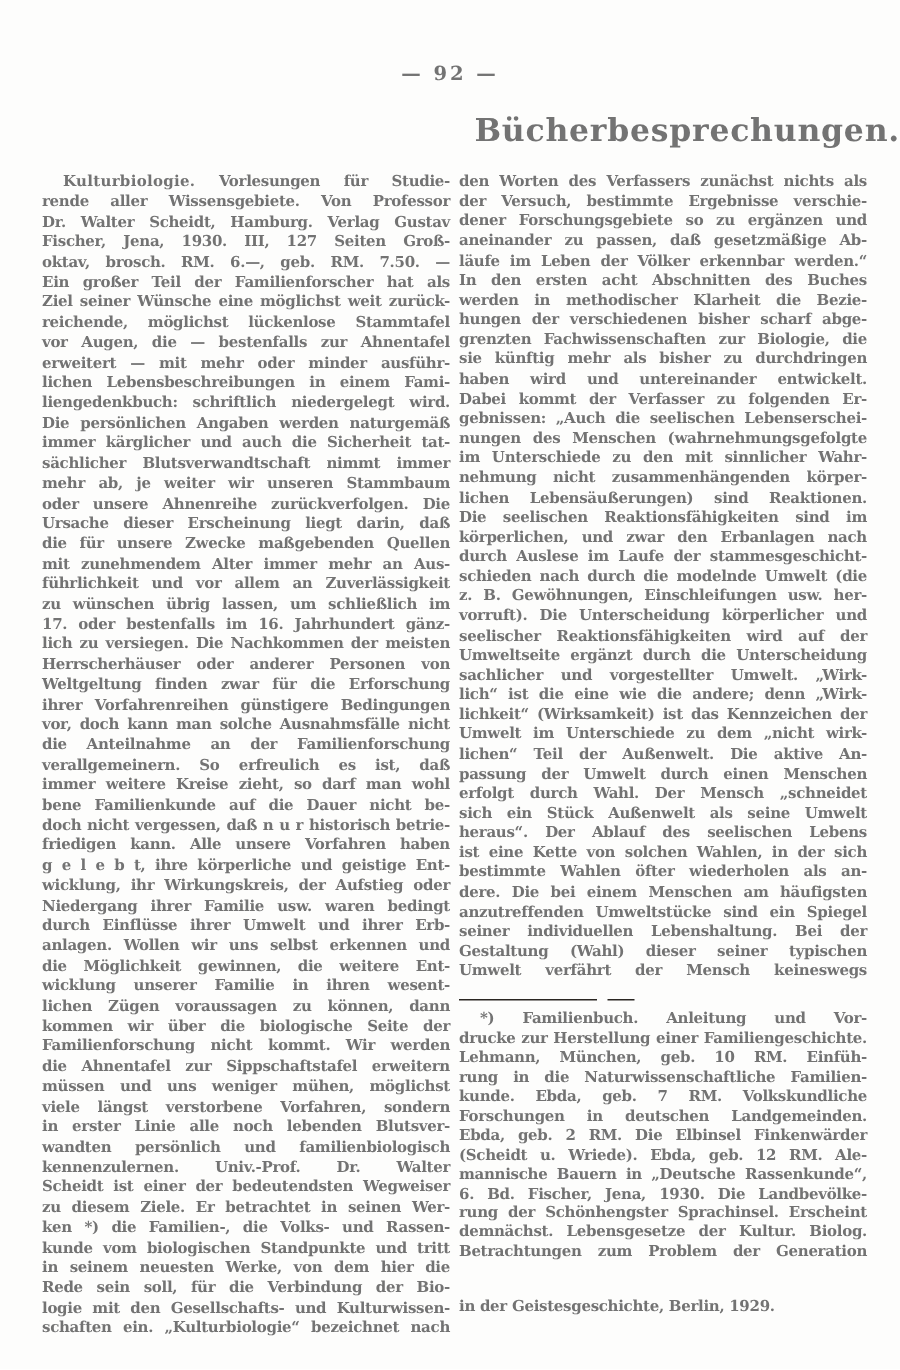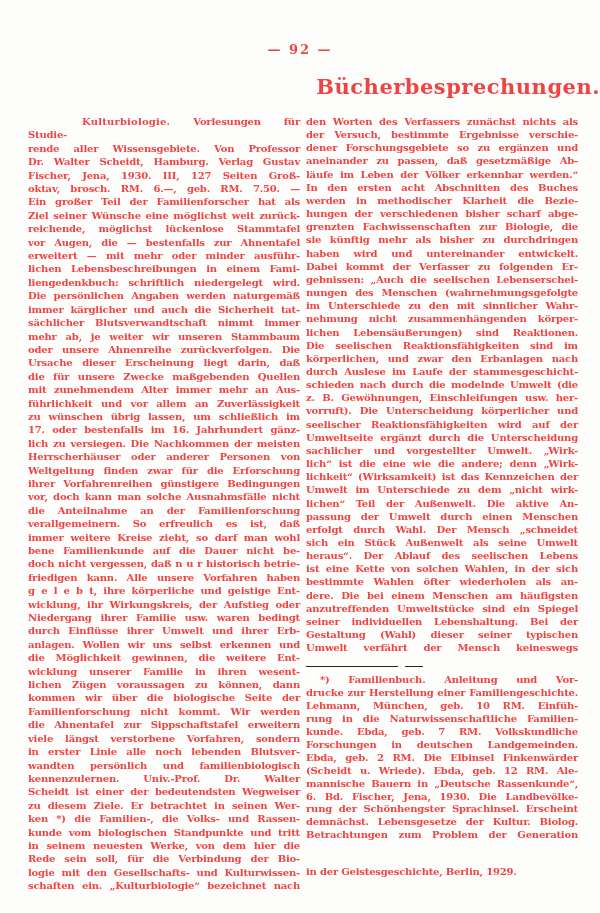--- a/index.html
+++ b/index.html
@@ -6,21 +6,21 @@
     margin: 0;
     padding: 0;
     background: #ffffff;
   }
   .page {
     position: relative;
     width: 600px;
     height: 913px;
     background: #fdfdfc;
     font-family: "DejaVu Serif", "Liberation Serif", serif;
-    color: #ef4444;
+    color: #737373;
     overflow: hidden;
   }
   .pagenum {
     position: absolute;
     top: 42px;
     left: 0;
     width: 100%;
     text-align: center;
     font-size: 13px;
     font-weight: bold;
@@ -55,21 +55,20 @@
   .tline.nojust { text-align-last: left; margin-top: 24px; }
   .tline.indent { text-indent: 14px; }
   .firstline {
     text-align: justify;
     text-align-last: justify;
     text-indent: 14px;
   }
   .lead {
     font-weight: bold;
     letter-spacing: 0.2px;
-    margin-left: 40px;
   }
   .fnsep {
     margin: 11px 0 7px 0;
     height: 2px;
     display: flex;
     align-items: center;
     gap: 7px;
   }
   .fnsep .bar-long  { width: 92px; height: 1.8px; background: #2a2622; }
   .fnsep .bar-short { width: 18px; height: 1.8px; background: #2a2622; }
@@ -127,20 +126,21 @@
         <div class="tline">wicklung, ihr Wirkungskreis, der Aufstieg oder</div>
         <div class="tline">Niedergang ihrer Familie usw. waren bedingt</div>
         <div class="tline">durch Einflüsse ihrer Umwelt und ihrer Erb-</div>
         <div class="tline">anlagen. Wollen wir uns selbst erkennen und</div>
         <div class="tline">die Möglichkeit gewinnen, die weitere Ent-</div>
         <div class="tline">wicklung unserer Familie in ihren wesent-</div>
         <div class="tline">lichen Zügen voraussagen zu können, dann</div>
         <div class="tline">kommen wir über die biologische Seite der</div>
         <div class="tline">Familienforschung nicht kommt. Wir werden</div>
         <div class="tline">die Ahnentafel zur Sippschaftstafel erweitern</div>
+        <div class="tline">müssen und uns weniger mühen, möglichst</div>
         <div class="tline">viele längst verstorbene Vorfahren, sondern</div>
         <div class="tline">in erster Linie alle noch lebenden Blutsver-</div>
         <div class="tline">wandten persönlich und familienbiologisch</div>
         <div class="tline">kennenzulernen. Univ.-Prof. Dr. Walter</div>
         <div class="tline">Scheidt ist einer der bedeutendsten Wegweiser</div>
         <div class="tline">zu diesem Ziele. Er betrachtet in seinen Wer-</div>
         <div class="tline">ken *) die Familien-, die Volks- und Rassen-</div>
         <div class="tline">kunde vom biologischen Standpunkte und tritt</div>
         <div class="tline">in seinem neuesten Werke, von dem hier die</div>
         <div class="tline">Rede sein soll, für die Verbindung der Bio-</div>

